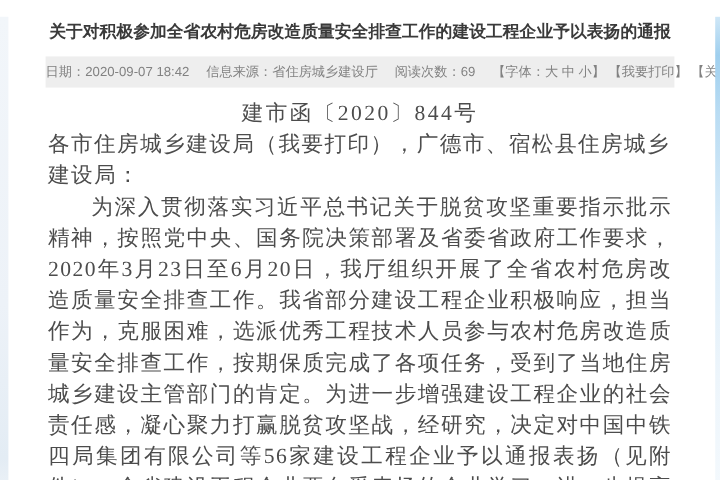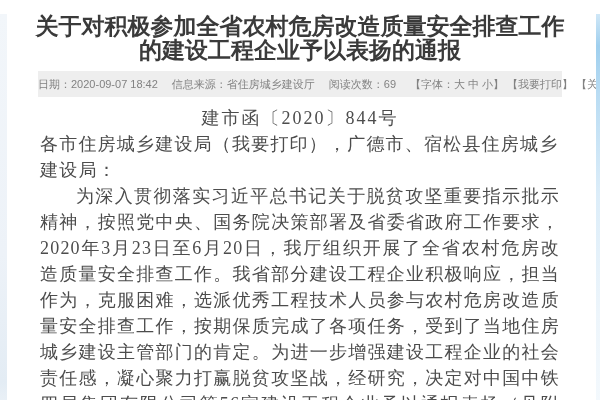--- a/index.html
+++ b/index.html
@@ -21,21 +21,21 @@
     position: absolute;
     right: 0; top: 0;
     width: 4px; height: 400px;
     background: linear-gradient(to bottom, #cfe7f7 0%, #9fcfee 8%, #b9dcf3 20%, #dcedf9 45%, #edf5fb 75%, #f4f9fd 100%);
   }
   .title {
     margin: 14px 34px 0 34px;
     text-align: center;
     font-family: "Liberation Sans", sans-serif;
     font-weight: bold;
-    font-size: 23px;
+    font-size: 14px;
     line-height: 24px;
     color: #3a3a3a;
   }
   .meta-bar {
     margin: 9px auto 0 auto;
     width: 524px;
     height: 26px;
     background: #eeeeee;
     color: #828282;
     font-size: 11px;

